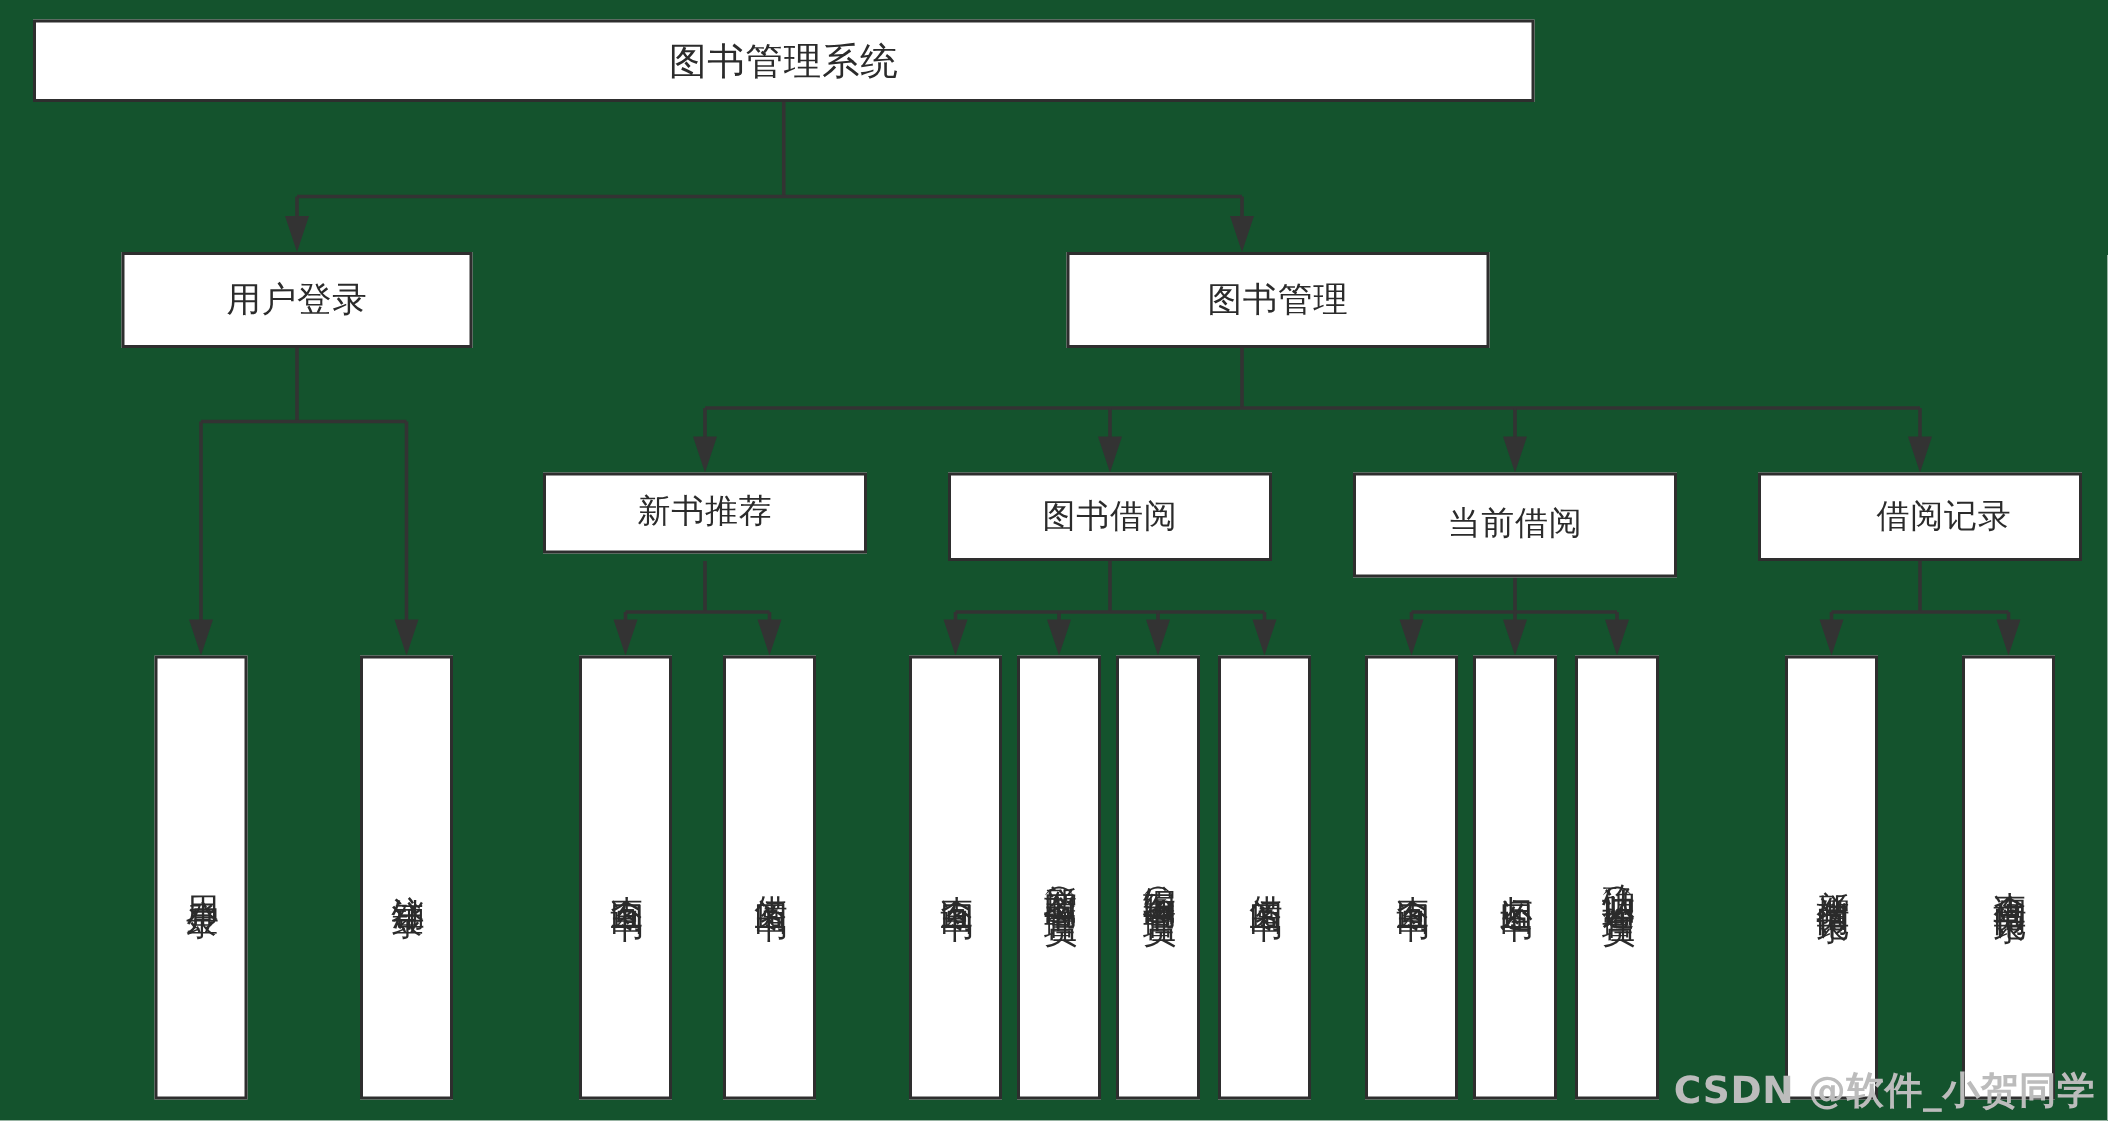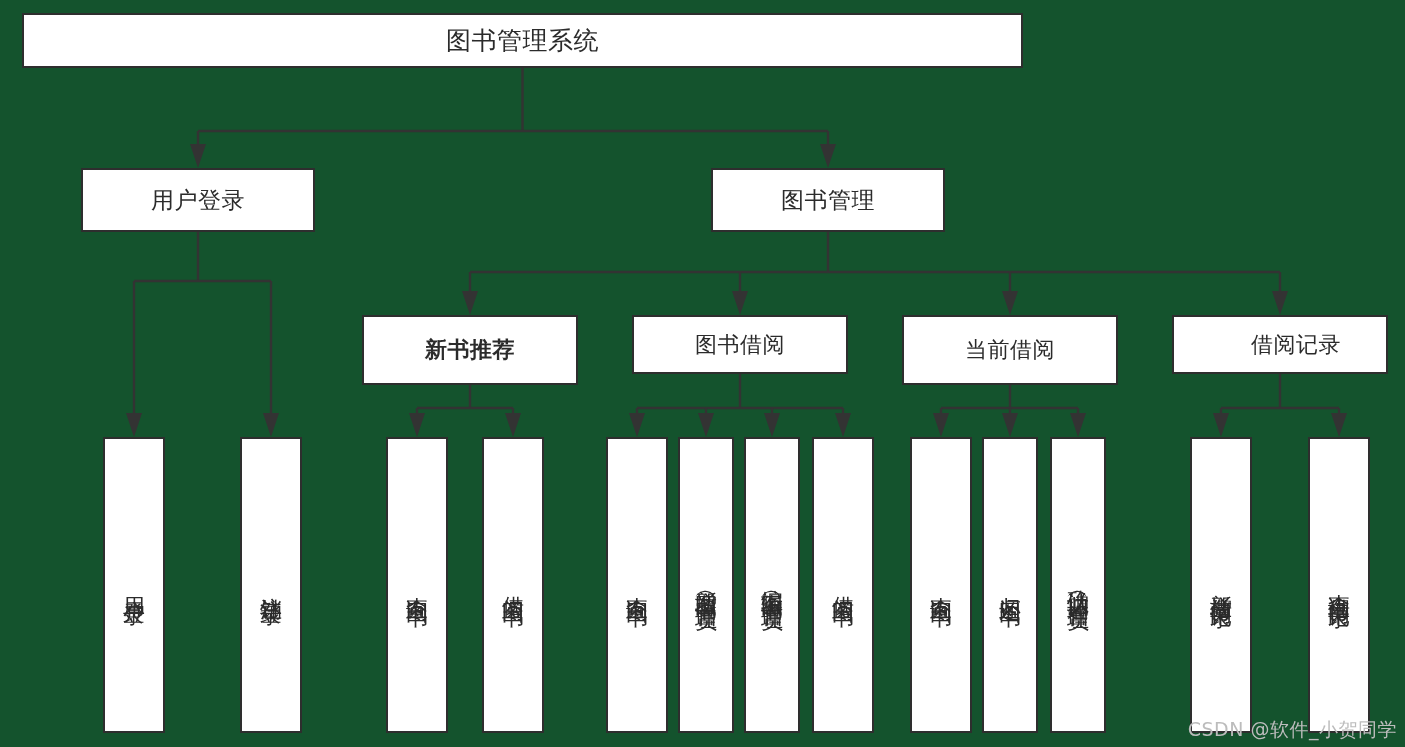--- a/index.html
+++ b/index.html
@@ -76,24 +76,25 @@
     letter-spacing: 3px;
     line-height: 1.0;
     white-space: normal;
     max-height: 262px;
   }
   
   #watermark {
     position: absolute;
     right: 8px;
     bottom: 4px;
-    font-size: 19px;
+    font-size: 25px;
     color: #bcbcbc;
     white-space: nowrap;
     letter-spacing: 0.5px;
+    font-weight: bold;
   }
 </style>
 </head>
 <body>
 
 <div id="canvas">
 
   <svg id="connectors" viewBox="0 0 1405 747" xmlns="http://www.w3.org/2000/svg">
 
     <line x1="522.5" y1="68" x2="522.5" y2="131"></line>
@@ -156,25 +157,25 @@
     <polygon class="arrow-head" points="1339,437 1331,413 1347,413"></polygon>
   </svg>
 
   <div class="node root" style="left: 22px; top: 13px; width: 1001px; height: 55px;">
     <span class="node-label">图书管理系统</span>
   </div>
 
   <div class="node branch" style="left: 81px; top: 168px; width: 234px; height: 64px;">
     <span class="node-label">用户登录</span>
   </div>
-  <div class="node branch" style="left: 711px; top: 168px; width: 234px; height: 64px;">
+  <div class="node branch" style="left: 711px; top: 168px; width: 282px; height: 64px;">
     <span class="node-label">图书管理</span>
   </div>
 
-  <div class="node sub" style="left: 362px; top: 315px; width: 216px; height: 70px; font-weight: bold;">
+  <div class="node sub" style="left: 362px; top: 315px; width: 216px; height: 54px;">
     <span class="node-label">新书推荐</span>
   </div>
   <div class="node sub" style="left: 632px; top: 315px; width: 216px; height: 59px;">
     <span class="node-label">图书借阅</span>
   </div>
   <div class="node sub" style="left: 902px; top: 315px; width: 216px; height: 70px;">
     <span class="node-label">当前借阅</span>
   </div>
   <div class="node sub" style="left: 1172px; top: 315px; width: 216px; height: 59px; padding-left: 32px;">
     <span class="node-label">借阅记录</span>

